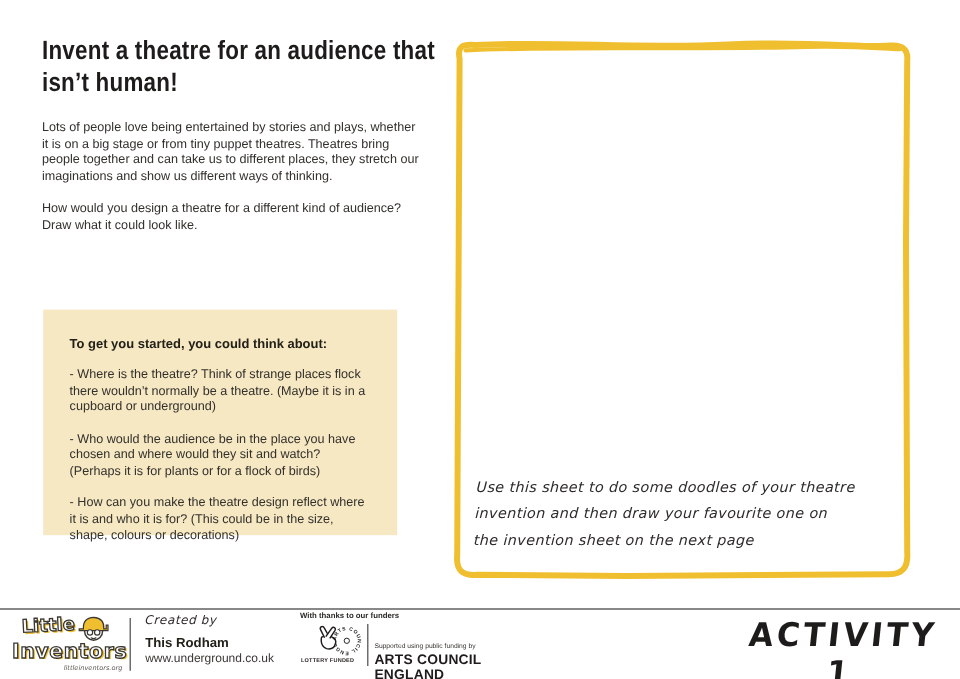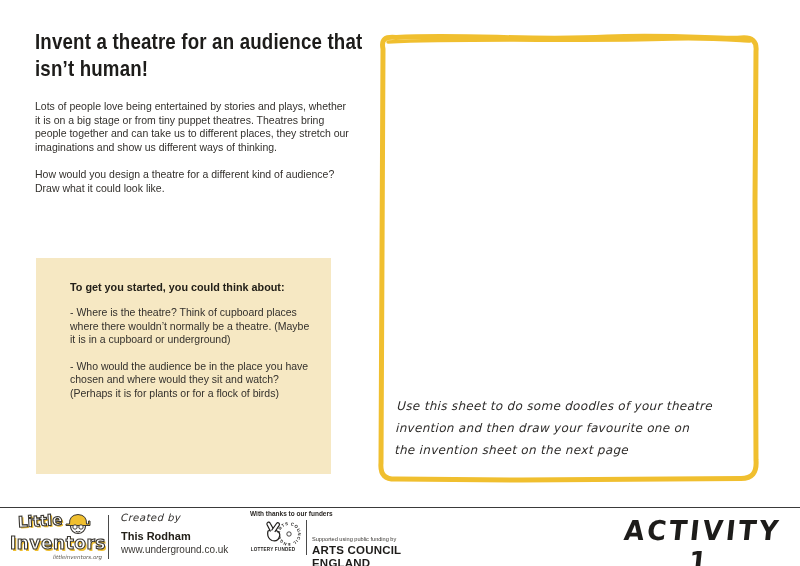--- a/index.html
+++ b/index.html
@@ -22,24 +22,24 @@
     transform:scaleX(0.85);transform-origin:left top;
     letter-spacing:0.2px;
   }
   .intro p{
     margin:0 0 14px 0;
     font-size:10.5px;line-height:13.5px;color:#33302c;
     width:318px;
   }
   
   .hints-box{
-    position:absolute;left:36px;top:258px;width:295px;height:216px;
+    position:absolute;left:36px;top:258px;width:295px;height:188px;
     background:#F6E8C3;
     box-sizing:border-box;
-    padding:23px 20px 0 34px;
+    padding:23px 20px 0 22px;
   }
   .hints-box .heading{
     font-size:10.8px;font-weight:bold;color:#232019;
     margin:0 0 13px 0;
   }
   .hints-box p{
     margin:0 0 13px 0;
     font-size:10.5px;line-height:13.5px;color:#33302c;
   }
   
@@ -102,22 +102,23 @@
 <div class="page">
 
   <div class="intro">
     <h1>Invent a theatre for an audience that isn’t human!</h1>
     <p>Lots of people love being entertained by stories and plays, whether it is on a big stage or from tiny puppet theatres. Theatres bring people together and can take us to different places, they stretch our imaginations and show us different ways of thinking.</p>
     <p>How would you design a theatre for a different kind of audience? Draw what it could look like.</p>
   </div>
 
   <div class="hints-box">
     <div class="heading">To get you started, you could think about:</div>
-    <p>- Where is the theatre? Think of cupboard places where there wouldn’t normally be a theatre. (Maybe it is in a cupboard or underground)</p>
+    <p>- Where is the theatre? Think of strange places flock there wouldn’t normally be a theatre. (Maybe it is in a cupboard or underground)</p>
     <p>- Who would the audience be in the place you have chosen and where would they sit and watch? (Perhaps it is for plants or for a flock of birds)</p>
+    <p>- How can you make the theatre design reflect where it is and who it is for? (This could be in the size, shape, colours or decorations)</p>
   </div>
 
   <div class="drawing-area">
     <svg class="border" width="392" height="458" viewBox="0 0 392 458">
       <path d="M 11 18 C 9 8 13 5.5 24 6.5 C 95 3 160 10 235 6 C 302 3 352 9 369 7 C 380 6 385 10 384 20 L 383 170 L 384 429 C 385 442 380 447.5 369 447.5 L 150 449 L 26 448 C 13 449 8 444 9 432 L 11 18 Z" fill="none" stroke="#F0BF2F" stroke-width="5" stroke-linejoin="round" stroke-linecap="round"></path>
       <path d="M 16 11 C 100 7 210 11 300 8 C 338 7 366 9.5 378 10" fill="none" stroke="#F0BF2F" stroke-width="3.5" stroke-linecap="round"></path>
     </svg>
     <div class="drawing-note handwriting">Use this sheet to do some doodles of your theatre invention and then draw your favourite one on the invention sheet on the next page</div>
   </div>
 

